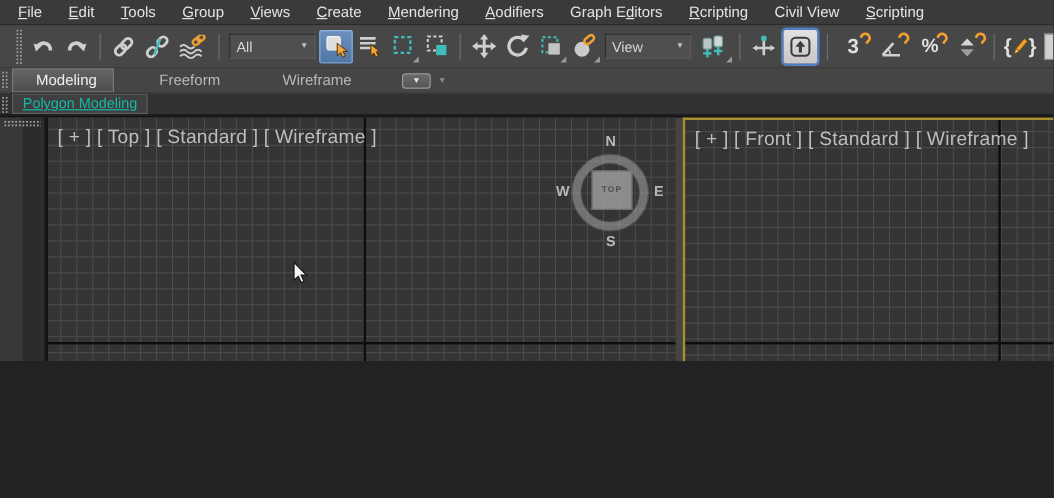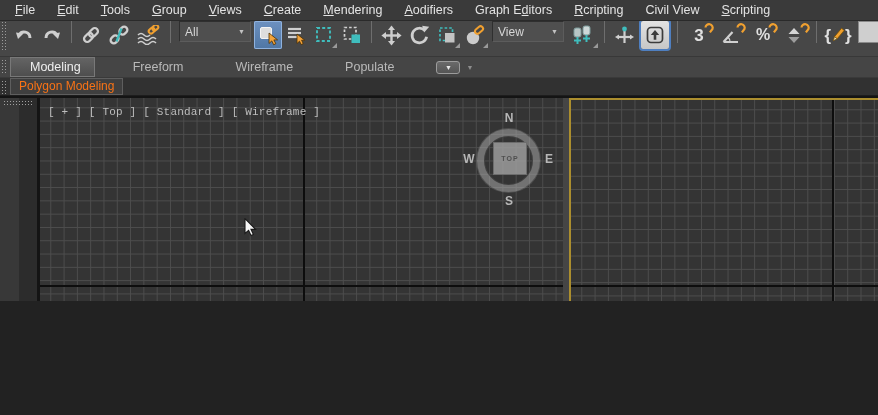--- a/index.html
+++ b/index.html
@@ -15,21 +15,21 @@
     background:#3a3a3a; display:flex; align-items:center; padding-left:4px;
     border-bottom:1px solid #2a2a2a;
   }
   .mitem {
     color:#e3e3e3; font-size:12.5px; padding:2px 11px; cursor:default; white-space:nowrap;
   }
   .mitem .key { text-decoration:underline; }
   
   #toolbar {
     position:absolute; left:0; top:21px; width:878px; height:36px;
-    background:#474747; display:flex; padding-left:1px;
+    background:#474747; display:flex; align-items:center; padding-left:13px;
     border-bottom:1px solid #383838; overflow:hidden;
   }
   .handle {
     width:6px; height:30px; margin-right:3px; flex:none;
     background-image:radial-gradient(circle, #9b9b9b 34%, transparent 40%);
     background-size:3px 3px;
   }
   .tbtn {
     width:28px; height:28px; flex:none; display:flex; align-items:center;
     justify-content:center; border-radius:2px; position:relative;
@@ -88,21 +88,21 @@
   }
   #ribbon-min-arrow { align-self:center; color:#8d8d8d; font-size:7px; margin-left:6px; }
   #panel-row {
     position:absolute; left:0; top:78px; width:878px; height:18px;
     background:#313131; display:flex; align-items:stretch; padding-left:1px;
     border-bottom:1px solid #1d1d1d;
   }
   #panel-row .handle { height:14px; align-self:center; }
   #panel-label {
     background:#3f3f3f; box-shadow:inset 0 0 0 1px #5e5e5e;
-    color:#f97316; font-size:12px; padding:1px 9px 0; white-space:nowrap;
+    color:#14b8a6; font-size:12px; padding:1px 9px 0; white-space:nowrap;text-decoration:underline;
   }
   
   #viewports {
     position:absolute; left:0; top:96px; width:878px; height:319px;
     background:#454545; border-top:2px solid #141414;
   }
   #left-dock {
     position:absolute; left:0; top:0; width:37px; height:317px; background:#383838;
   }
   #left-dock .inner { position:absolute; left:19px; top:0; width:18px; height:317px; background:#2c2c2c; }
@@ -117,22 +117,22 @@
     background-image:
       linear-gradient(#4d4d4d 1px, transparent 1px),
       linear-gradient(90deg, #4d4d4d 1px, transparent 1px);
     background-size:13.3px 13.3px;
     background-position:-3px -4px;
   }
   #vp-left { left:37px; top:0; width:526px; height:317px; border-left:3px solid #141414; }
   #vp-right { left:569px; top:0; width:309px; height:317px;
     border-left:2px solid #ab8e2e; border-top:2px solid #ab8e2e; }
   .vp-label {
-    position:absolute; left:8px; top:8px; color:#bdbdbd; font-size:11px;
-    font-family:Liberation Mono, monospace; letter-spacing:0.2px; white-space:nowrap;
+    position:absolute; left:8px; top:8px; color:#bdbdbd; font-size:16px;
+    font-family:Liberation Sans, sans-serif; letter-spacing:0.2px; white-space:nowrap;
   }
   .axis-v { position:absolute; width:2px; background:#0d0d0d; top:0; bottom:0; }
   .axis-h { position:absolute; height:2px; background:#0d0d0d; left:0; right:0; }
   
   #viewcube { position:absolute; left:418px; top:10px; width:105px; height:110px; }
   #vc-ring {
     position:absolute; left:19px; top:21px; width:63px; height:63px; border-radius:50%;
     border:7px solid rgba(175,175,175,0.5);
     box-shadow:inset 0 0 0 1px rgba(70,70,70,0.7), 0 0 0 1px rgba(130,130,130,0.35);
   }
@@ -435,21 +435,20 @@
     </div>
 
     <input id="namedsets-field" value="" style="">
   </div>
 
   <div id="ribbon-tabs">
     <div class="handle"></div>
     <div class="rtab active">Modeling</div>
     <div class="rtab">Freeform</div>
     <div class="rtab">Wireframe</div>
-    <div class="rtab">Populate</div>
     <div id="ribbon-min">
         <span>▼</span>
       </div>
     <div id="ribbon-min-arrow"><span>▼</span></div>
   </div>
 
   <div id="panel-row">
     <div class="handle"></div>
     <div id="panel-label">Polygon Modeling</div>
   </div>
@@ -483,16 +482,17 @@
           </svg>
       </span>
 
       <div id="world-axis-green-v"></div>
       <div id="world-axis-green-h"></div>
     </div>
 
     <div class="vp" id="vp-right">
       <div class="axis-v" style="left:261px"></div>
       <div class="axis-h" style="top:185px"></div>
+      <span class="vp-label">[ + ] [ Front ] [ Standard ] [ Wireframe ]</span>
     </div>
 
   </div>
 </div>
 
 </body></html>

